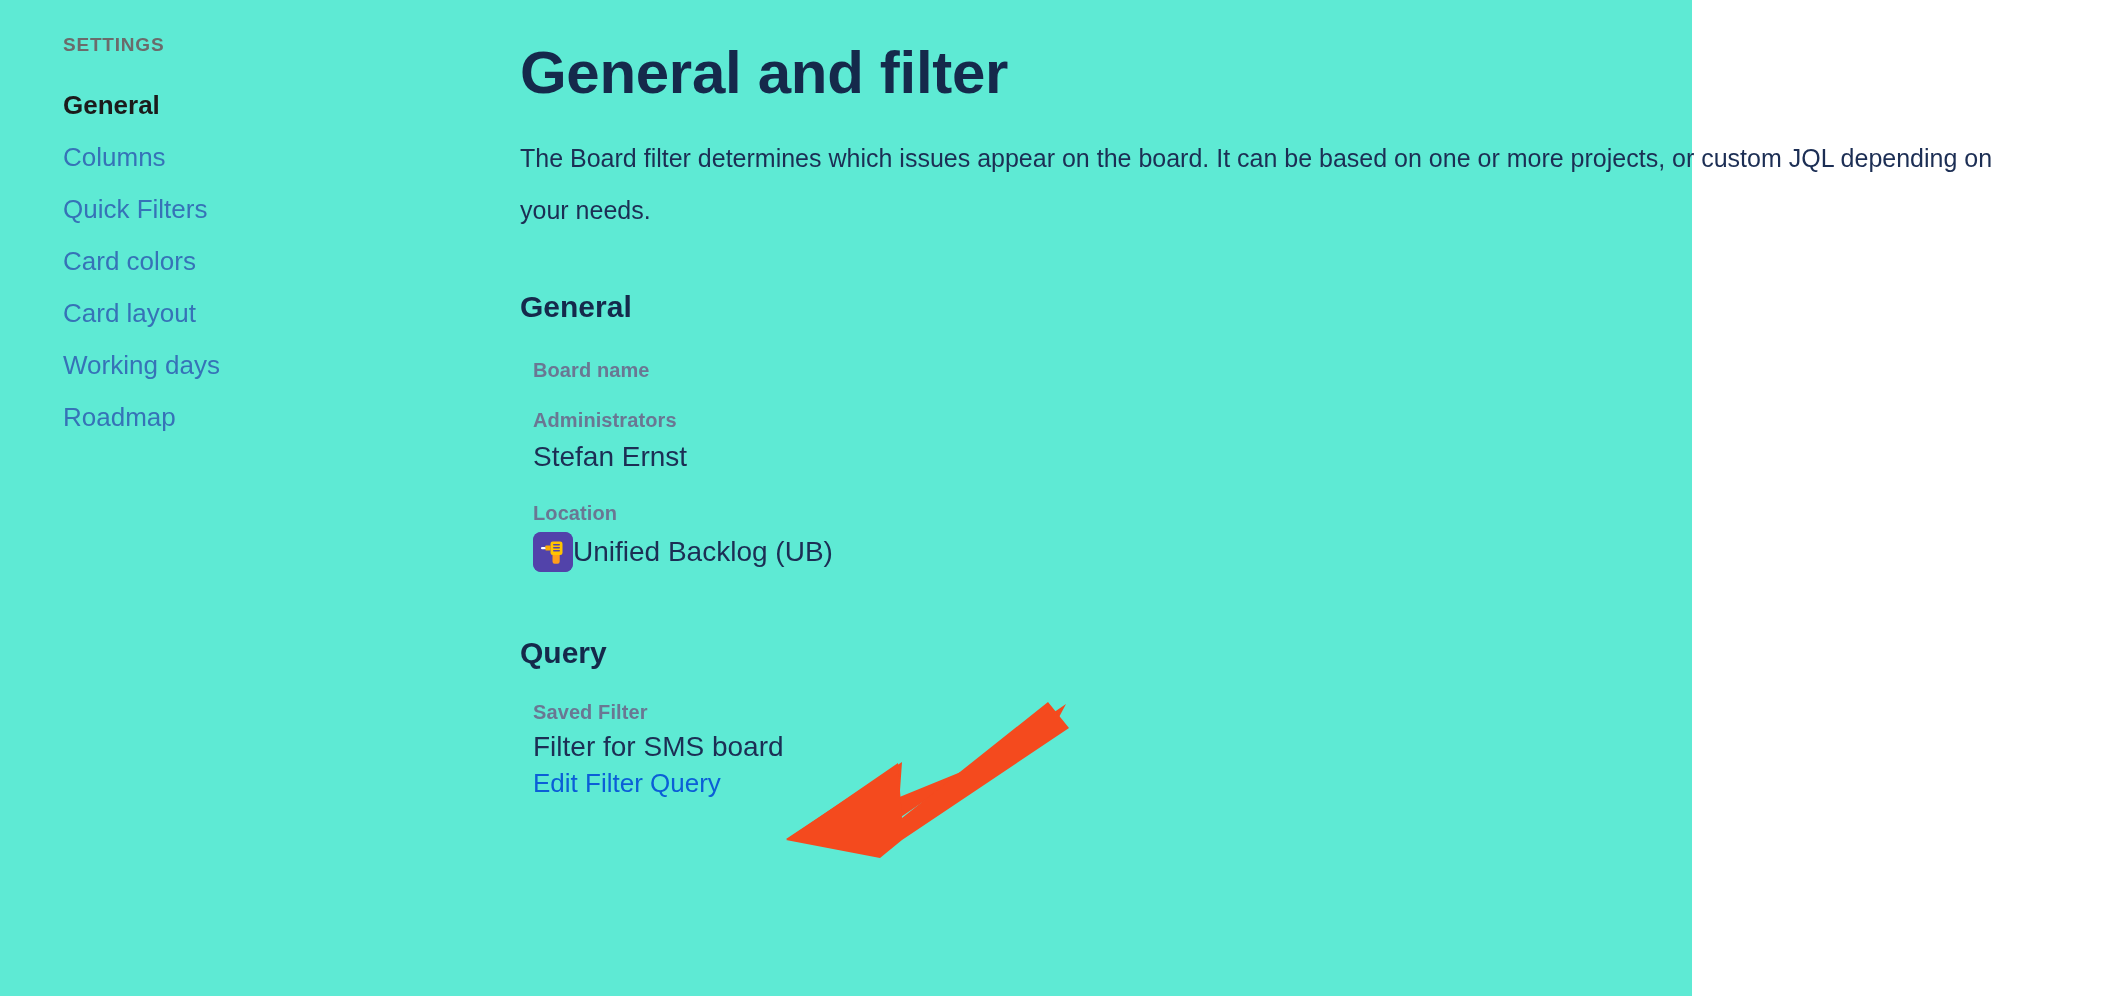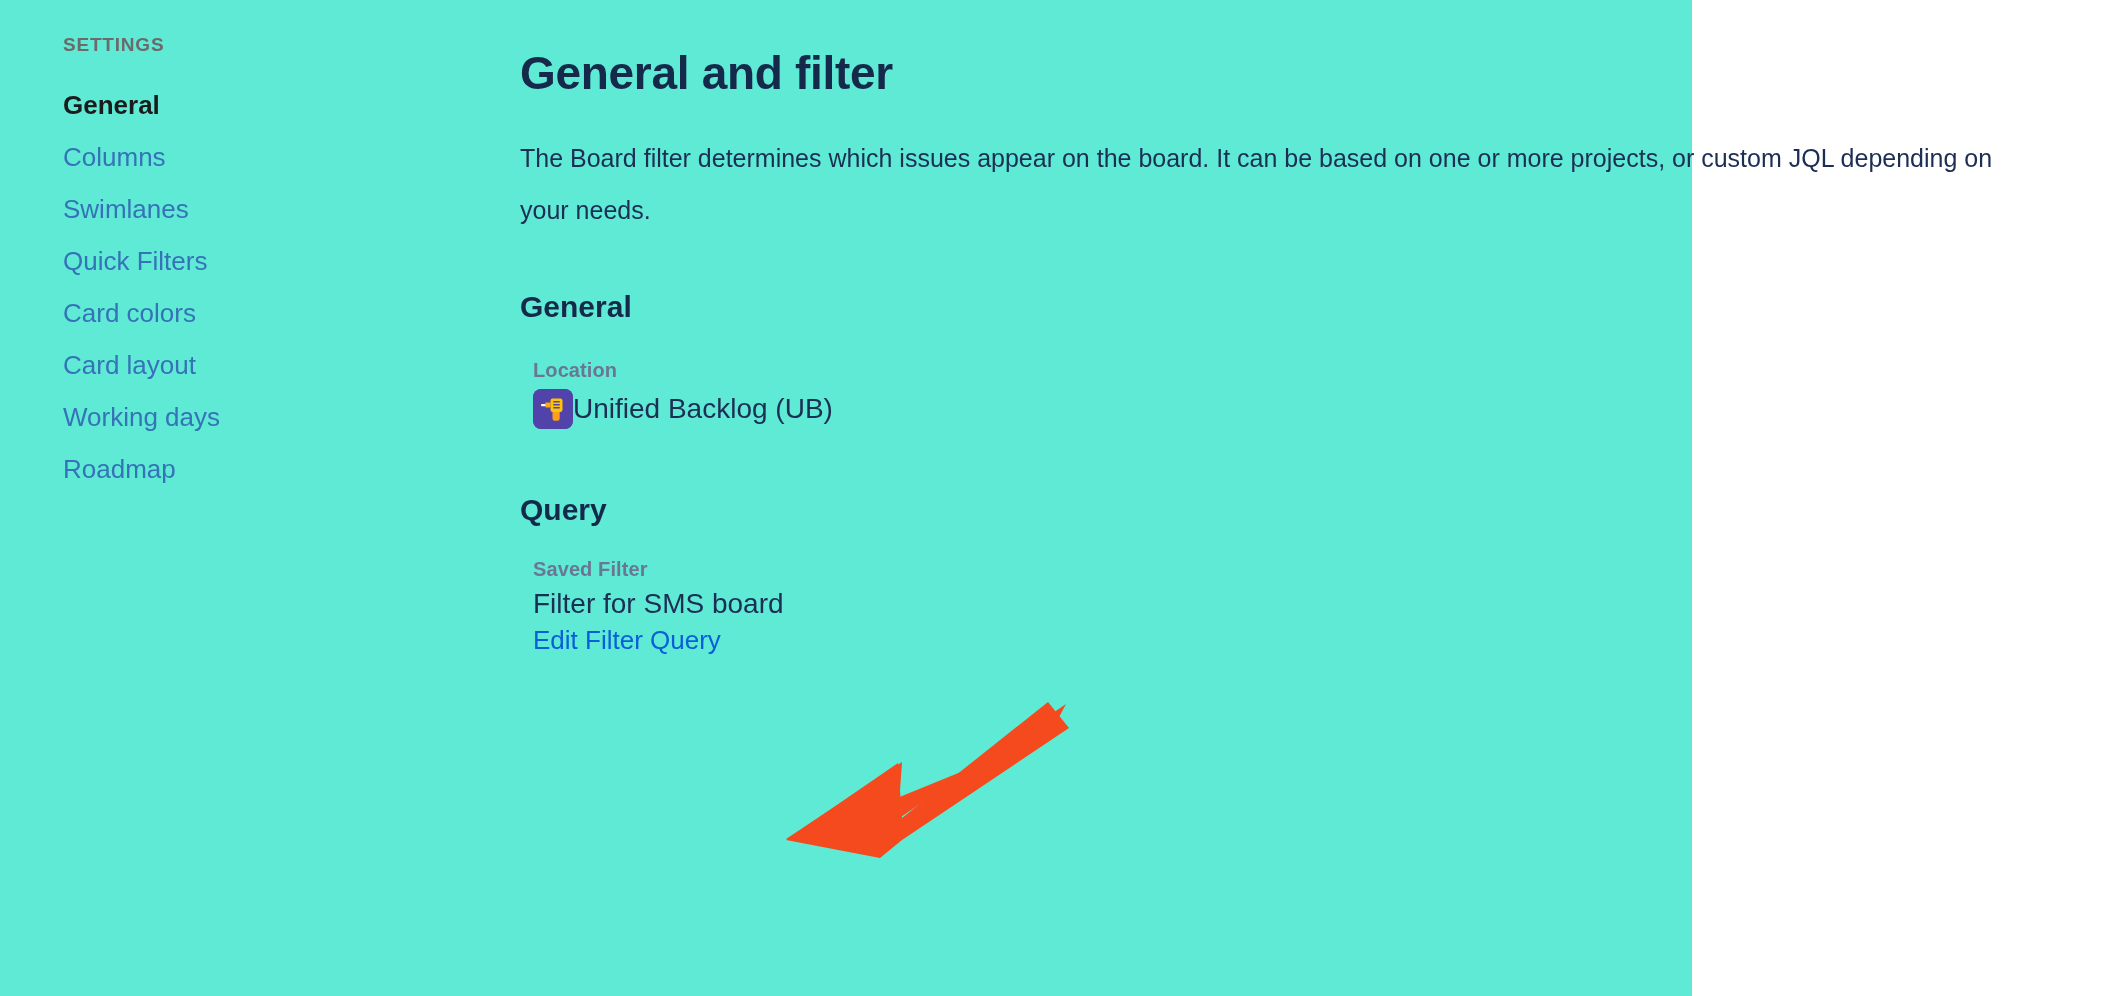--- a/index.html
+++ b/index.html
@@ -72,21 +72,21 @@
     position: absolute;
     left: 520px;
     top: 0;
     width: 1602px;
     height: 996px;
     padding-top: 46px;
     box-sizing: border-box;
   }
 
   .page-title {
-    font-size: 46px;
+    font-size: 60px;
     line-height: 54px;
     font-weight: bold;
     color: #15294b;
     margin: 0 0 32px 0;
     letter-spacing: -0.3px;
   }
 
   .page-desc {
     font-size: 25px;
     line-height: 52px;
@@ -175,23 +175,20 @@
     <div class="sidebar-heading">SETTINGS</div>
 
     <ul class="sidebar-list">
       <li class="sidebar-item active">
         <span>General</span>
       </li>
       <li class="sidebar-item">
         <span>Columns</span>
       </li>
       <li class="sidebar-item">
-        <span>Swimlanes</span>
-      </li>
-      <li class="sidebar-item">
         <span>Quick Filters</span>
       </li>
       <li class="sidebar-item">
         <span>Card colors</span>
       </li>
       <li class="sidebar-item">
         <span>Card layout</span>
       </li>
       <li class="sidebar-item">
         <span>Working days</span>
@@ -205,22 +202,27 @@
   <main class="main">
 
     <h1 class="page-title">General and filter</h1>
 
     <p class="page-desc">The Board filter determines which issues appear on the board. It can be based on one or more projects, or custom JQL depending on your needs.</p>
 
     <section class="section">
       <h2 class="section-title">General</h2>
 
       <div class="field">
-      </div>
-
+        <div class="field-label">Board name</div>
+      </div>
+
+      <div class="field">
+        <div class="field-label">Administrators</div>
+        <div class="field-value">Stefan Ernst</div>
+      </div>
 
       <div class="field">
         <div class="field-label">Location</div>
         <div class="field-value field-value-row">
           <span class="project-icon">
             <svg width="40" height="40" viewBox="0 0 40 40" aria-hidden="true">
               <rect x="0" y="0" width="40" height="40" rx="8" fill="#5243aa"></rect>
 
               <rect x="17.5" y="9.5" width="12" height="13.5" rx="2.2" fill="#ffc400"></rect>
               <rect x="20" y="12" width="7" height="1.6" rx="0.8" fill="#5243aa"></rect>

